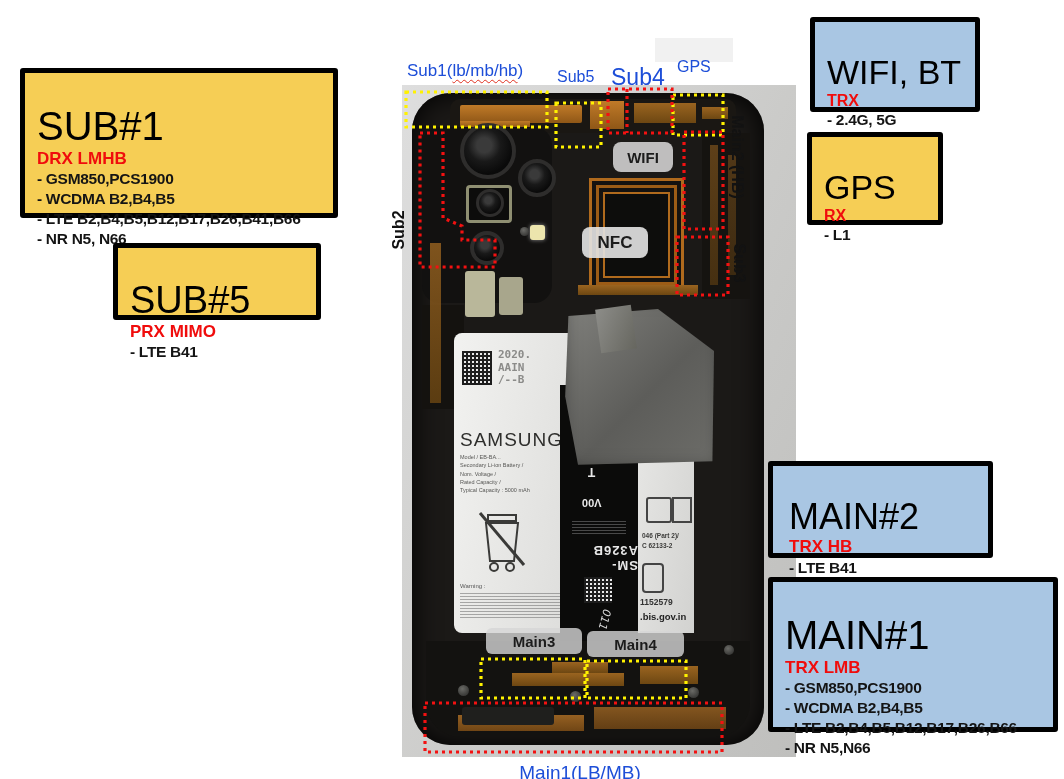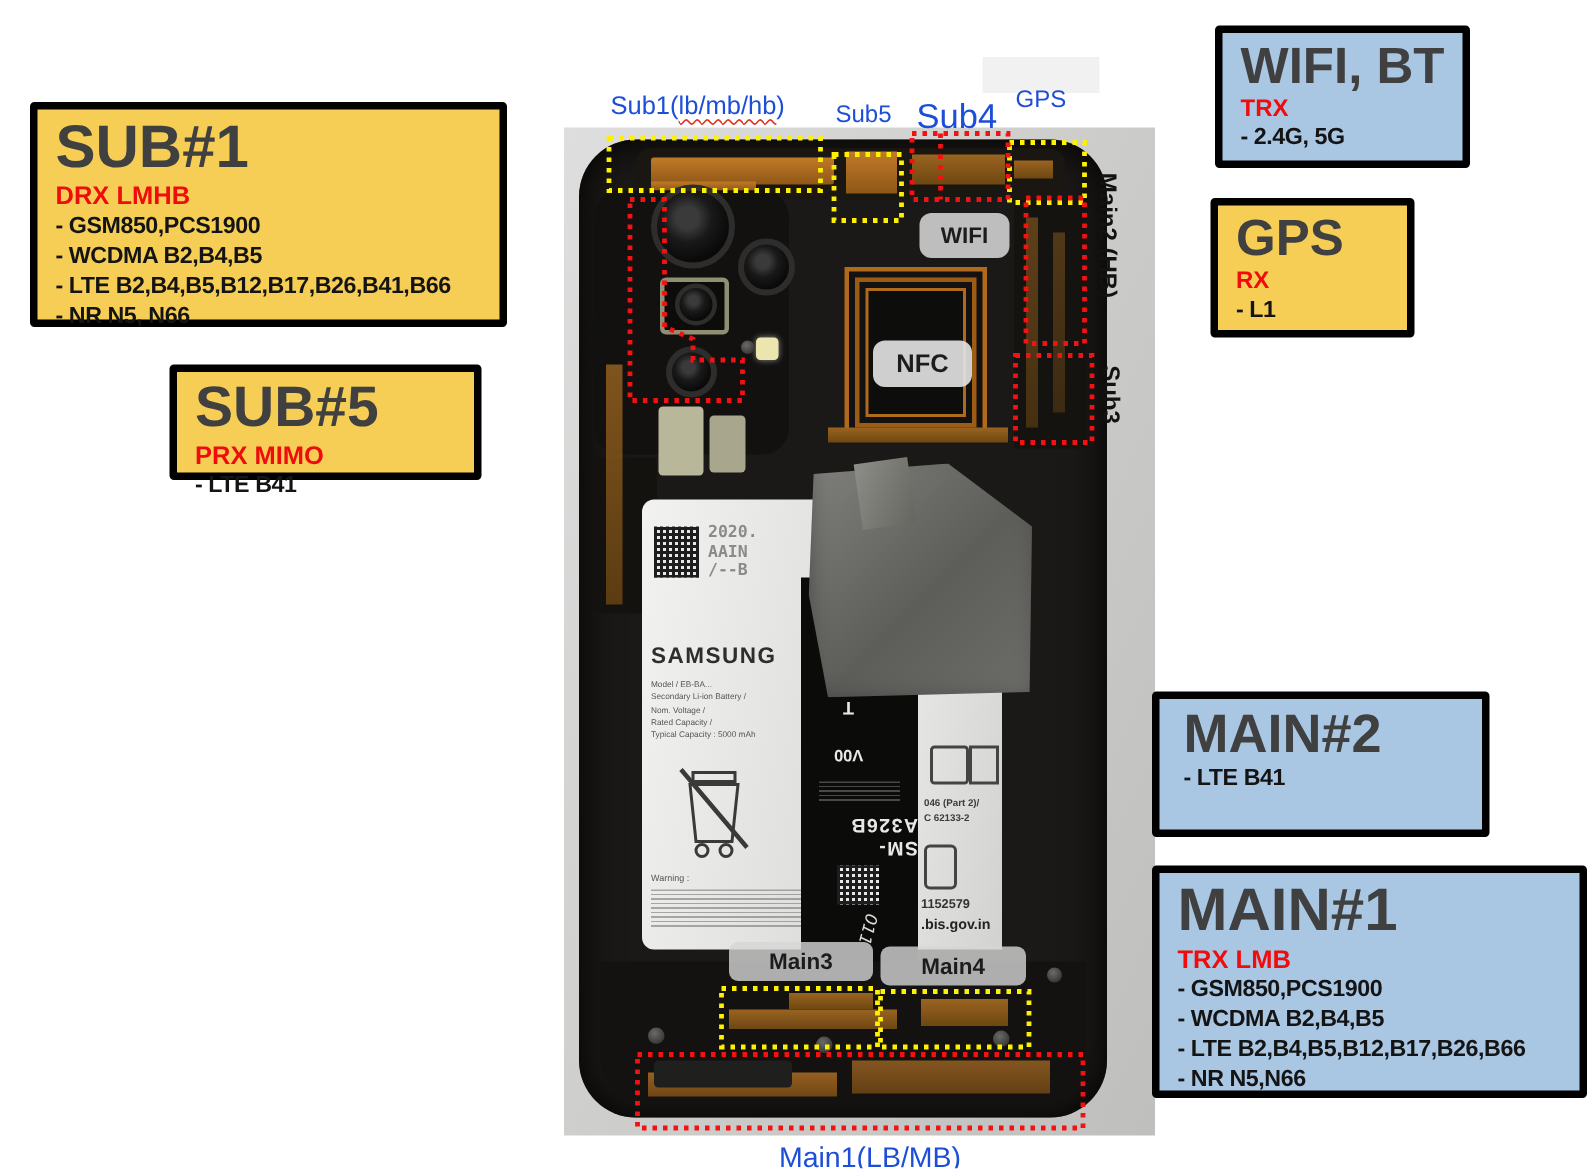--- a/index.html
+++ b/index.html
@@ -4,35 +4,35 @@
 <style>
   html,body{margin:0;padding:0;background:#fff;}
   #stage{position:relative;width:1064px;height:779px;background:#ffffff;overflow:hidden;
          font-family:"Liberation Sans", sans-serif;}
 
   
   .callout{position:absolute;border:5px solid #000;border-radius:3px;box-sizing:border-box;
            padding:3px 12px 4px 12px;}
   .c-yellow{background:#F6CE55;}
   .c-blue{background:#A9C6E3;}
-  .callout .t{font-weight:bold;color:#404040;line-height:1.12;letter-spacing:0;white-space:nowrap;}
+  .callout .t{font-weight:normal;color:#000000;line-height:1.12;letter-spacing:0;white-space:nowrap;margin-top:28px;}
   .callout .s{font-weight:bold;color:#F00C0C;font-size:17px;line-height:1.2;white-space:nowrap;}
   .callout .i{font-weight:bold;color:#141414;font-size:15.5px;line-height:1.28;
               letter-spacing:-0.3px;white-space:nowrap;}
 
   
   .lbl{position:absolute;font-weight:normal;color:#1d4ed8;white-space:nowrap;}
   .vlbl{position:absolute;font-weight:bold;color:#121212;font-size:16px;text-align:center;
         white-space:nowrap;transform-origin:center;}
   .wavy{text-decoration:underline wavy #e03020 1px;text-underline-offset:3px;}
   .chip{position:absolute;display:flex;align-items:center;justify-content:center;
         border-radius:8px;font-weight:bold;color:#1c1c1c;}
 
   
-  #photo{position:absolute;left:376px;top:85px;width:394px;height:672px;
+  #photo{position:absolute;left:402px;top:85px;width:394px;height:672px;
          background:linear-gradient(115deg,#dedede,#cbcbc9 55%,#bfbfbd);overflow:hidden;}
   .abs{position:absolute;}
   #body{left:10px;top:8px;width:352px;height:652px;background:#1b1917;border-radius:38px;
         box-shadow:inset 0 0 28px #000;}
   .copper{background:linear-gradient(180deg,#c07a28,#8f5717);}
   .copperdim{background:linear-gradient(180deg,#9a6420,#6d4712);}
   .lens{border-radius:50%;background:radial-gradient(circle at 42% 38%,#3a3a3a 0 18%,#191919 40%,#0a0a0a 70%);
         border:4px solid #2e2d2c;box-sizing:border-box;}
   .screw{border-radius:50%;background:radial-gradient(circle at 40% 35%,#6a6a66,#3a3a38 70%);}
   .strip-flip{transform:rotate(180deg);color:#e8e8e8;}
@@ -83,21 +83,21 @@
     <div class="abs" style="left:63px;top:186px;width:30px;height:46px;background:#b9b79a;border-radius:3px;"></div>
     <div class="abs" style="left:97px;top:192px;width:24px;height:38px;background:#a8a68c;border-radius:3px;"></div>
 
     <div class="abs" style="left:52px;top:248px;width:126px;height:300px;background:linear-gradient(100deg,#f2f2f0,#dcdcda);border-radius:8px;">
       <div class="abs qr" style="left:8px;top:18px;width:30px;height:34px;"></div>
       <div class="abs" style="left:44px;top:16px;font:bold 11px 'DejaVu Sans Mono',monospace;color:#8b8b89;line-height:1.15;">
         <div>2020.</div>
         <div>AAIN</div>
         <div>/--B</div>
       </div>
-      <div class="abs" style="left:6px;top:96px;width:130px;font-weight:bold;font-size:15px;letter-spacing:1px;color:#2e2e2c;">SAMSUNG</div>
+      <div class="abs" style="left:6px;top:96px;width:130px;font-weight:normal;font-size:19px;letter-spacing:1px;color:#2e2e2c;">SAMSUNG</div>
       <div class="abs" style="left:6px;top:120px;width:118px;font-size:5.5px;color:#565654;line-height:1.5;">
         <div>Model / EB-BA...</div>
         <div>Secondary Li-ion Battery /</div>
         <div>Nom. Voltage /</div>
         <div>Rated Capacity /</div>
         <div>Typical Capacity : 5000 mAh</div>
       </div>
 
       <svg class="abs" style="left:22px;top:172px;" width="52" height="74" viewBox="0 0 52 74">
         <rect x="12" y="10" width="28" height="6" fill="none" stroke="#3a3a38" stroke-width="2"></rect>
@@ -209,20 +209,21 @@
   </div>
 
   <div class="callout c-yellow" style="left:807px;top:132px;width:136px;height:93px;">
     <div class="t" style="font-size:34px;">GPS</div>
     <div class="s" style="font-size:16px;">RX</div>
     <div class="i">- L1</div>
   </div>
 
   <div class="callout c-blue" style="left:768px;top:461px;width:225px;height:97px;padding-left:16px;">
     <div class="t" style="font-size:36px;">MAIN#2</div>
+    <div class="s">TRX HB</div>
     <div class="i">- LTE B41</div>
   </div>
 
   <div class="callout c-blue" style="left:768px;top:577px;width:290px;height:155px;">
     <div class="t" style="font-size:40px;">MAIN#1</div>
     <div class="s">TRX LMB</div>
     <div class="i">- GSM850,PCS1900</div>
     <div class="i">- WCDMA B2,B4,B5</div>
     <div class="i">- LTE B2,B4,B5,B12,B17,B26,B66</div>
     <div class="i">- NR N5,N66</div>

